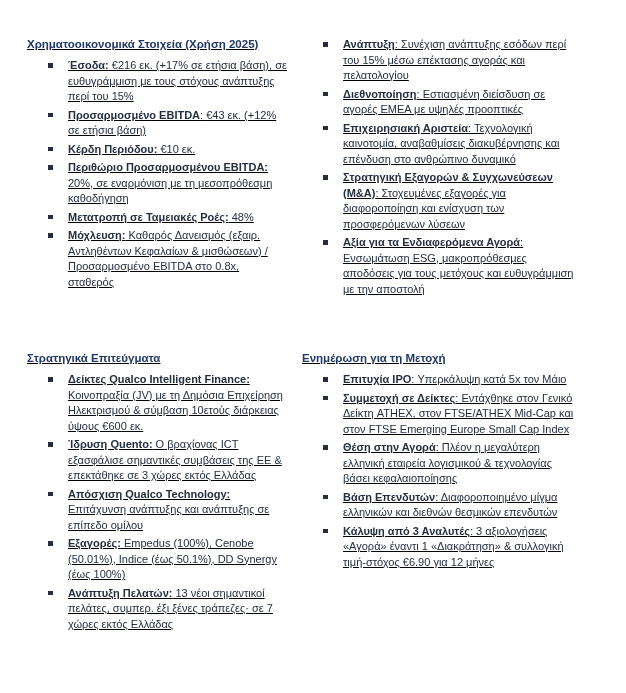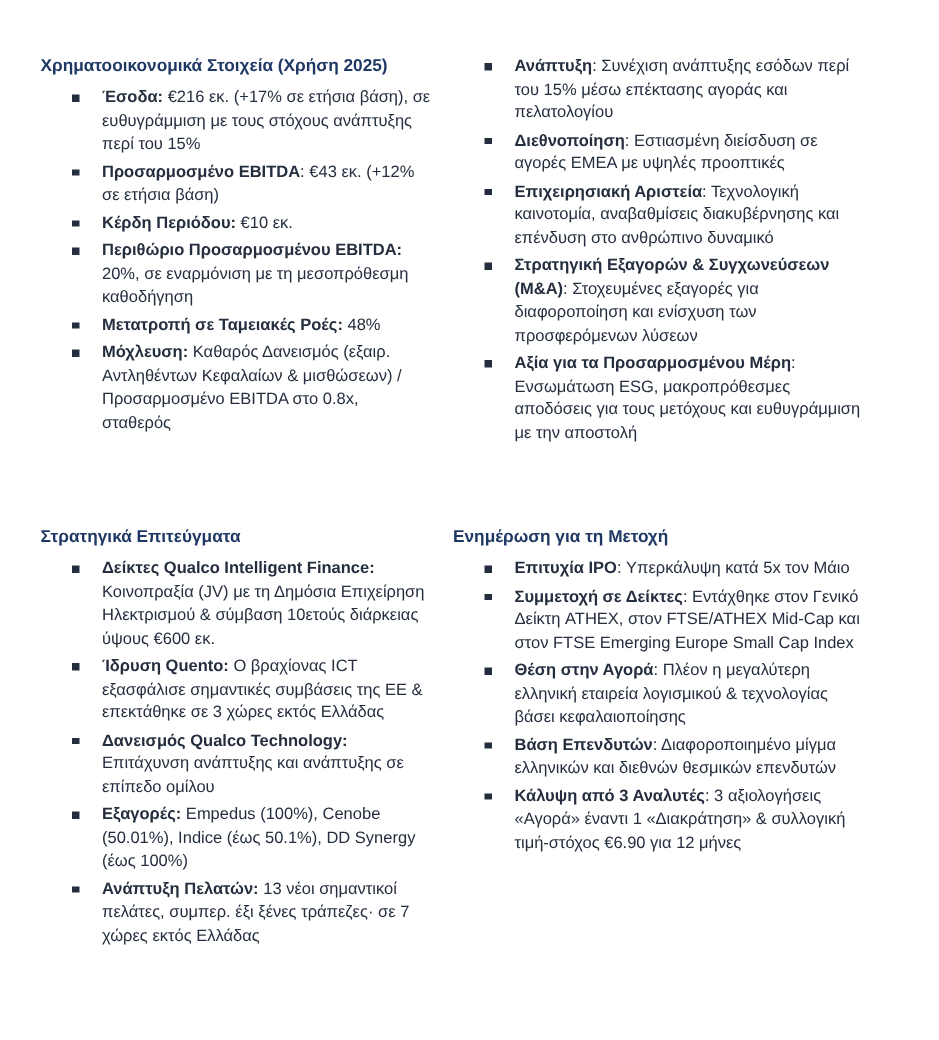--- a/index.html
+++ b/index.html
@@ -10,20 +10,21 @@
   body{
     width:626px;height:693px;
     background:#ffffff;
     font-family:"Liberation Sans", sans-serif;
     overflow:hidden;
   }
   .page{
     position:relative;
     width:612px;height:693px;
     background:#ffffff;
+    text-decoration:underline;
   }
   .grid{
     display:grid;
     grid-template-columns:275px 292px;
     grid-template-rows:314px auto;
     padding:37px 0 0 27px;
   }
   .section{min-width:0;}
   .section-title{
     margin:0 0 7px 0;
@@ -70,30 +71,30 @@
           <li><span class="marker"></span><b>Μόχλευση:</b><span> Καθαρός Δανεισμός (εξαιρ. Αντληθέντων Κεφαλαίων &amp; μισθώσεων) / Προσαρμοσμένο EBITDA στο 0.8x, σταθερός</span></li>
         </ul>
     </section>
 
     <section class="section">
       <ul class="bullets">
           <li><span class="marker"></span><b>Ανάπτυξη</b><span>: Συνέχιση ανάπτυξης εσόδων περί του 15%  μέσω επέκτασης αγοράς και πελατολογίου</span></li>
           <li><span class="marker"></span><b>Διεθνοποίηση</b><span>: Εστιασμένη διείσδυση σε αγορές ΕΜΕΑ με υψηλές προοπτικές</span></li>
           <li><span class="marker"></span><b>Επιχειρησιακή Αριστεία</b><span>: Τεχνολογική καινοτομία, αναβαθμίσεις διακυβέρνησης και επένδυση στο ανθρώπινο δυναμικό</span></li>
           <li><span class="marker"></span><b>Στρατηγική Εξαγορών &amp; Συγχωνεύσεων (M&amp;A)</b><span>: Στοχευμένες εξαγορές για διαφοροποίηση και ενίσχυση των προσφερόμενων λύσεων</span></li>
-          <li><span class="marker"></span><b>Αξία για τα Προσαρμοσμένου Μέρη</b><span>: Ενσωμάτωση ESG, μακροπρόθεσμες αποδόσεις για τους μετόχους και ευθυγράμμιση με την αποστολή</span></li>
+          <li><span class="marker"></span><b>Αξία για τα Ενδιαφερόμενα Αγορά</b><span>: Ενσωμάτωση ESG, μακροπρόθεσμες αποδόσεις για τους μετόχους και ευθυγράμμιση με την αποστολή</span></li>
         </ul>
     </section>
 
     <section class="section">
       <h2 class="section-title">Στρατηγικά Επιτεύγματα</h2>
       <ul class="bullets">
           <li><span class="marker"></span><b>Δείκτες Qualco Intelligent Finance:</b><span> Κοινοπραξία (JV) με τη Δημόσια Επιχείρηση Ηλεκτρισμού &amp; σύμβαση 10ετούς διάρκειας ύψους €600 εκ.</span></li>
           <li><span class="marker"></span><b>Ίδρυση Quento:</b><span> Ο βραχίονας ICT εξασφάλισε σημαντικές συμβάσεις της ΕΕ &amp; επεκτάθηκε σε 3 χώρες εκτός Ελλάδας</span></li>
-          <li><span class="marker"></span><b>Δανεισμός Qualco Technology:</b><span> Επιτάχυνση ανάπτυξης και ανάπτυξης σε επίπεδο ομίλου</span></li>
+          <li><span class="marker"></span><b>Απόσχιση Qualco Technology:</b><span> Επιτάχυνση ανάπτυξης και ανάπτυξης σε επίπεδο ομίλου</span></li>
           <li><span class="marker"></span><b>Εξαγορές:</b><span> Empedus (100%), Cenobe (50.01%), Indice (έως 50.1%), DD Synergy (έως 100%)</span></li>
           <li><span class="marker"></span><b>Ανάπτυξη Πελατών:</b><span> 13 νέοι σημαντικοί πελάτες, συμπερ. έξι ξένες τράπεζες· σε 7 χώρες εκτός Ελλάδας</span></li>
         </ul>
     </section>
 
     <section class="section">
       <h2 class="section-title">Ενημέρωση για τη Μετοχή</h2>
       <ul class="bullets">
           <li><span class="marker"></span><b>Επιτυχία IPO</b><span>: Υπερκάλυψη κατά 5x τον Μάιο</span></li>
           <li><span class="marker"></span><b>Συμμετοχή σε Δείκτες</b><span>: Εντάχθηκε στον Γενικό Δείκτη ATHEX, στον FTSE/ATHEX Mid-Cap και στον FTSE Emerging Europe Small Cap Index</span></li>

